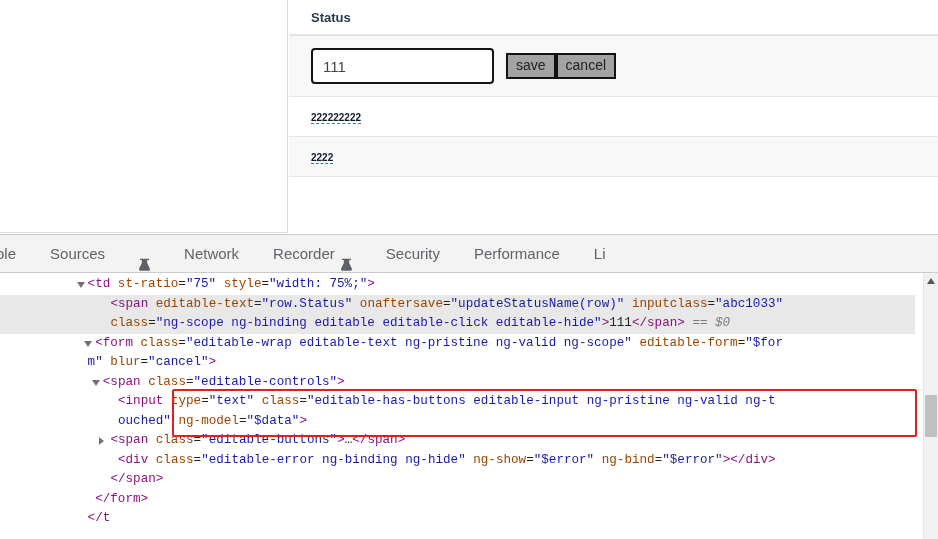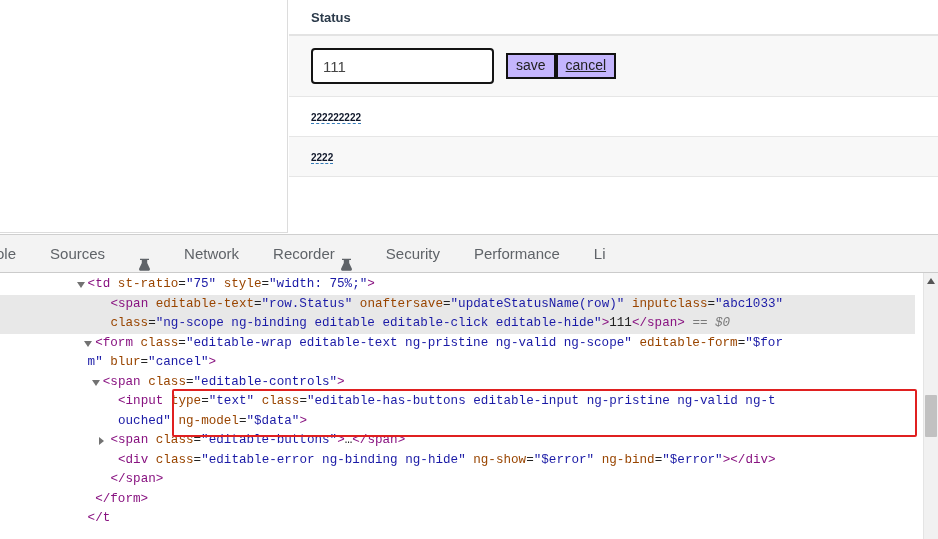--- a/index.html
+++ b/index.html
@@ -88,27 +88,27 @@
     outline: none;
   }
   .editable-buttons {
     display: inline-flex;
     margin-left: 12px;
   }
   .editable-buttons button {
     font-family: "Liberation Sans", sans-serif;
     font-size: 14px;
     color: #222;
-    background: #c4b5fd;
+    background: #a3a3a3;
     border: 2px solid #111;
     padding: 3px 8px 4px 8px;
     line-height: 1.1;
     cursor: pointer;
   }
-  .editable-buttons button.btn-cancel { border-left-width: 2px; text-decoration: underline; }
+  .editable-buttons button.btn-cancel { border-left-width: 2px; }
 
   .editable-link {
     color: #0f172a;
     font-size: 10px;
     text-decoration: none;
     border-bottom: 1px dashed #337ab7;
     cursor: pointer;
     font-weight: bold;
   }
 

